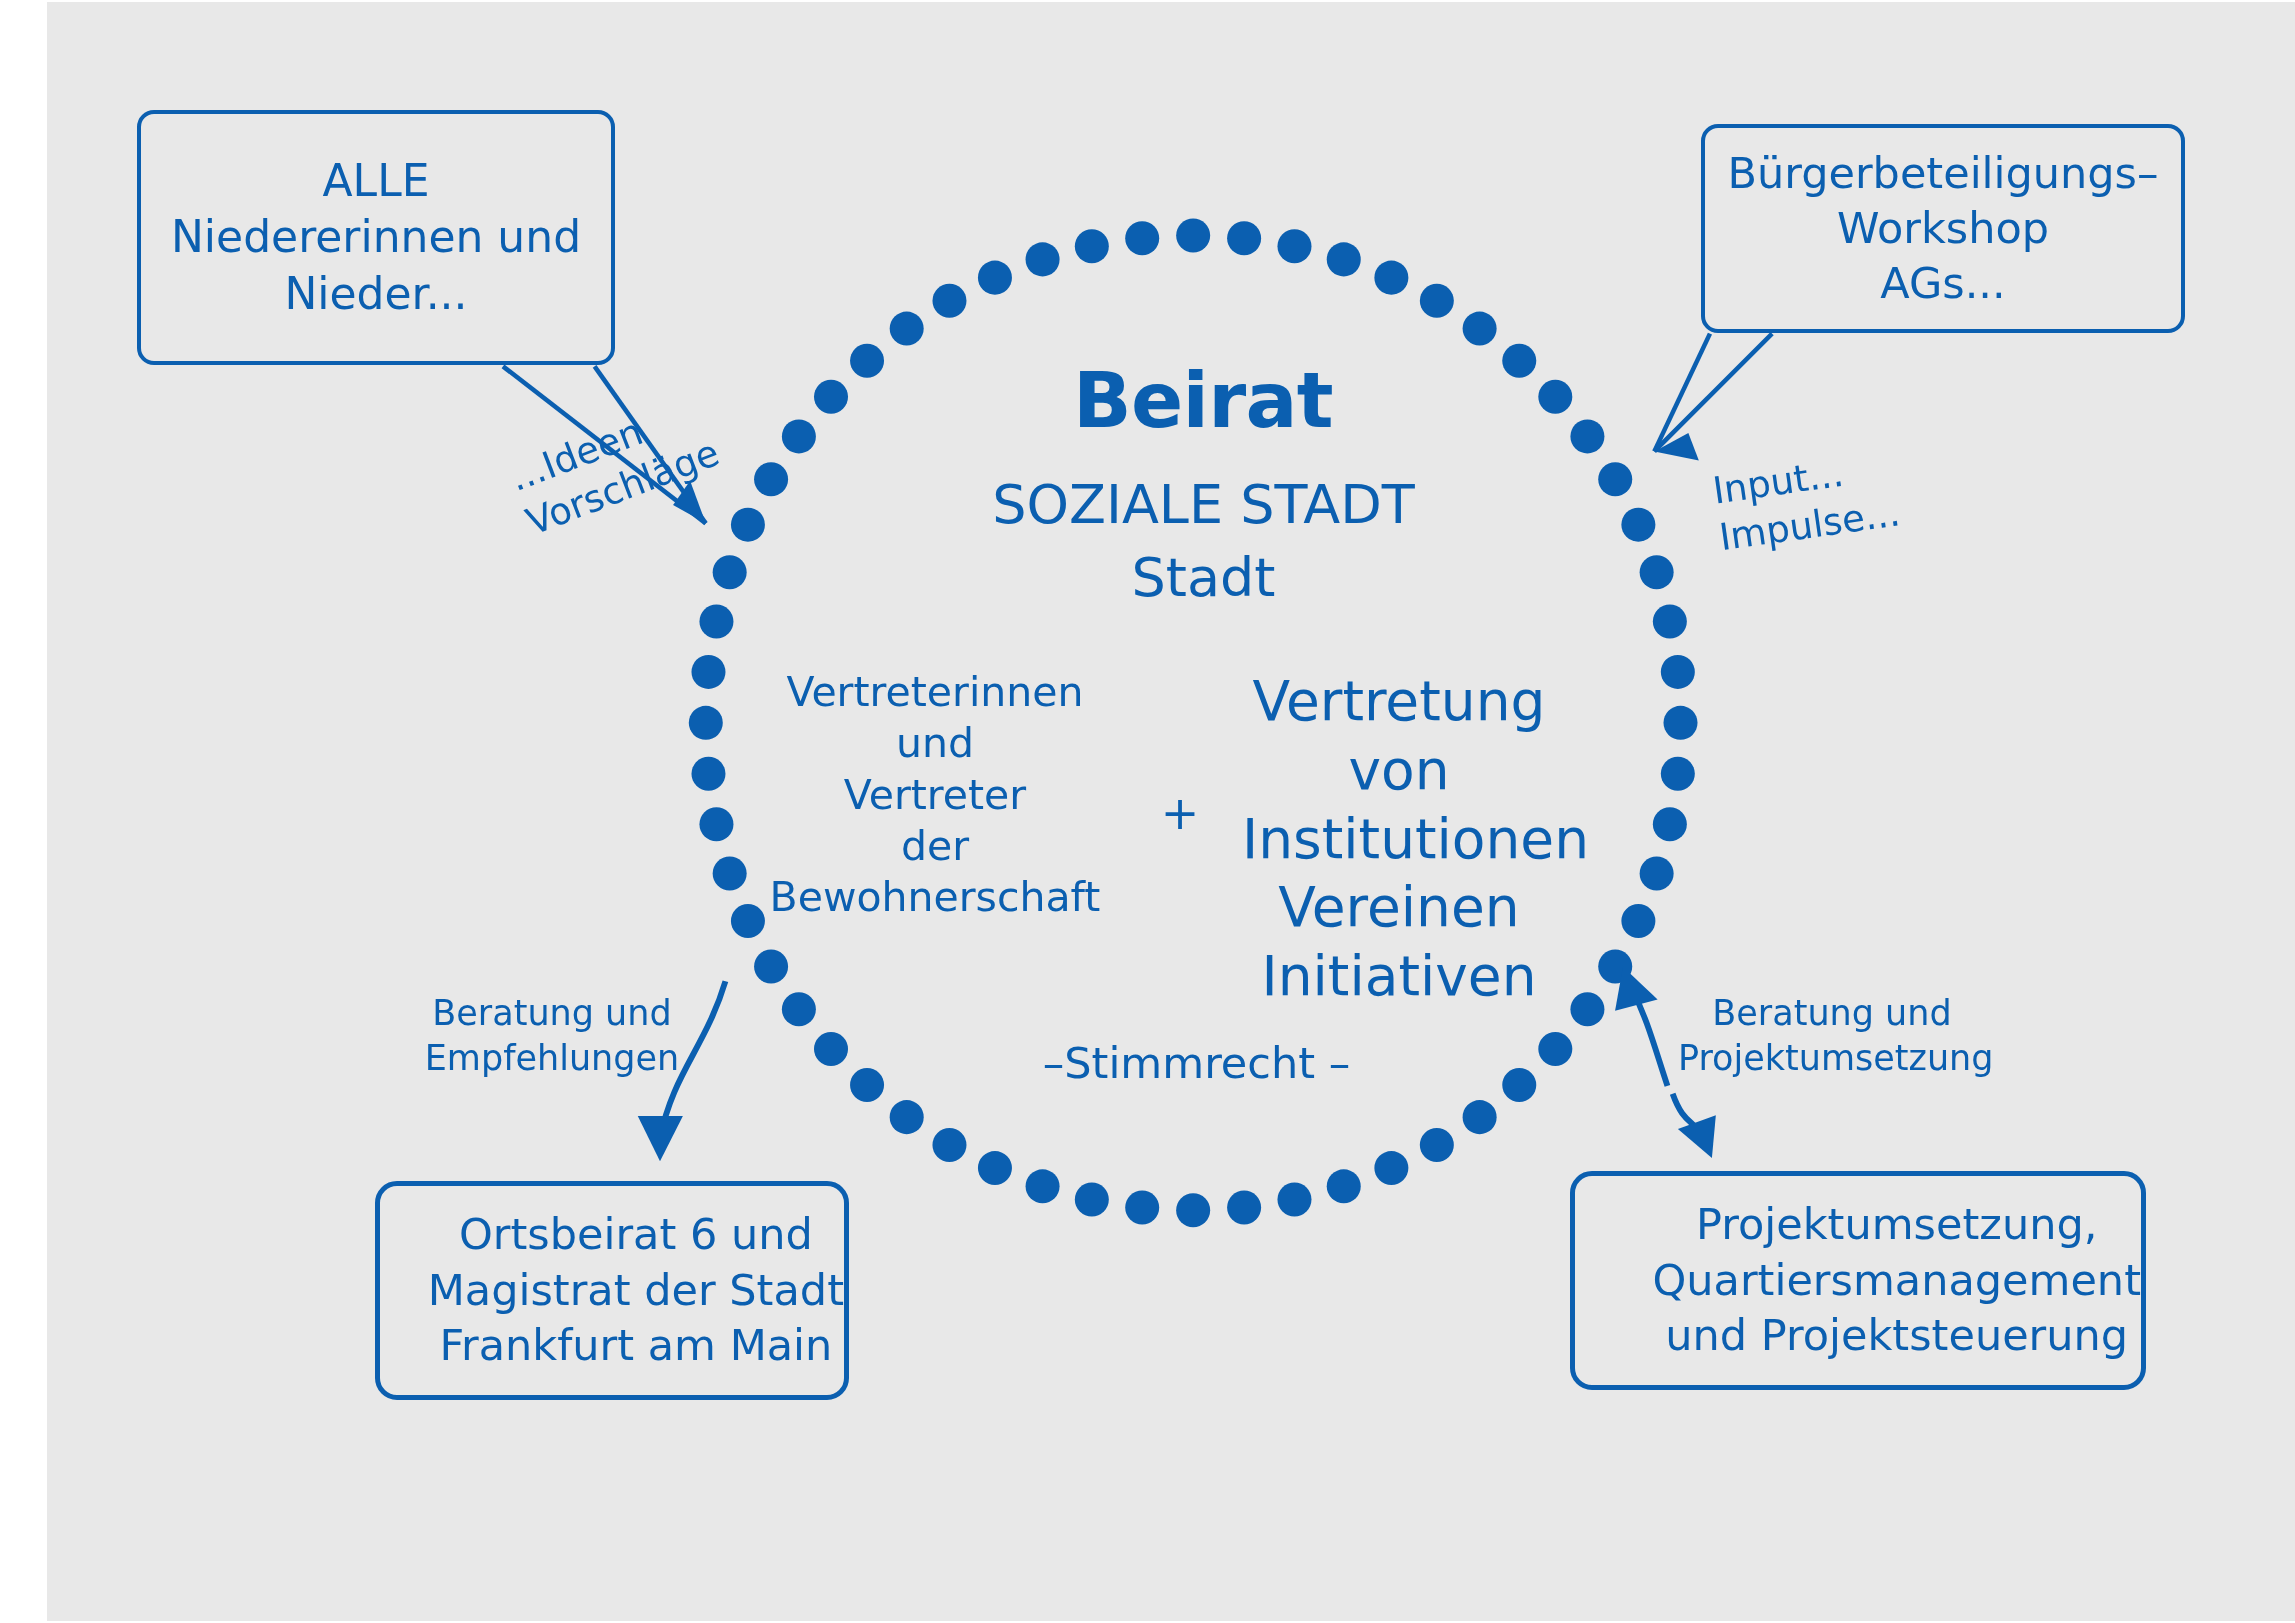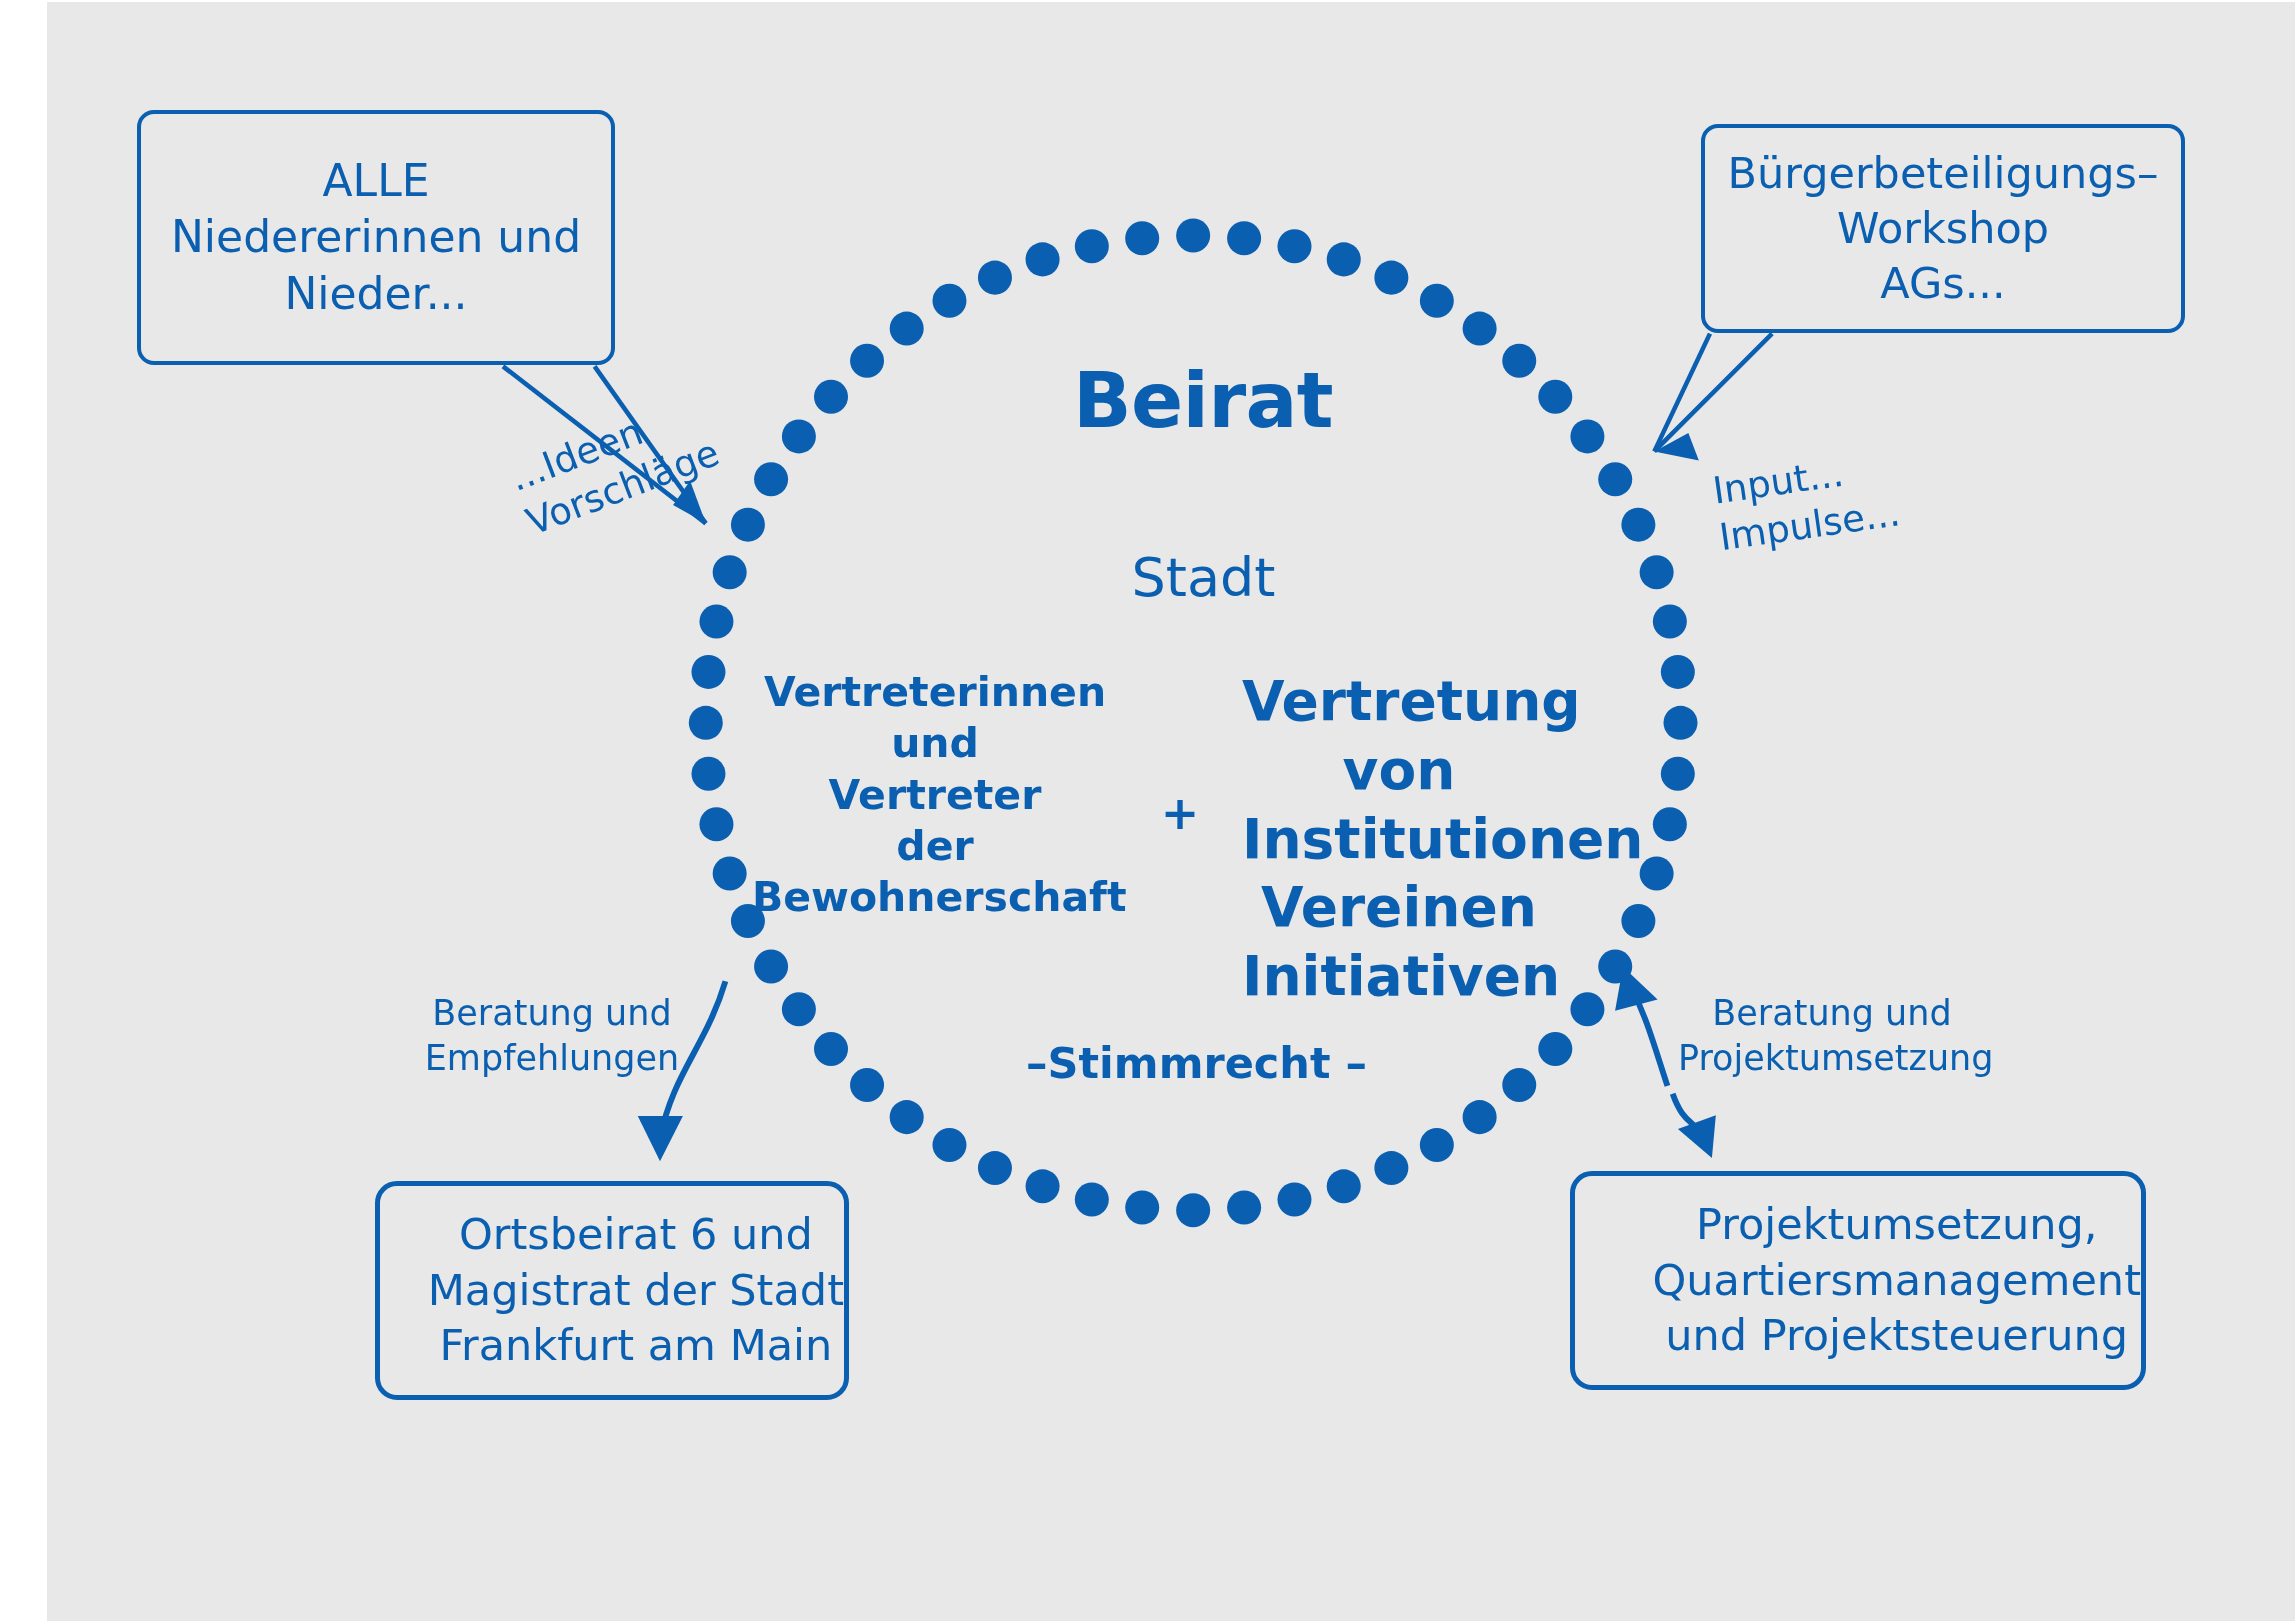--- a/index.html
+++ b/index.html
@@ -91,21 +91,20 @@
     font-size: 43px;
   }
 
   
   .center-text {
     position: absolute;
     color: #0b5fb0;
     text-align: center;
     white-space: pre-line;
     line-height: 1.25;
-    font-weight: bold;
   }
   #title-beirat {
     left: 831px;
     top: 353px;
     width: 654px;
     font-size: 77px;
     font-weight: 700;
     letter-spacing: -0.7px;
   }
   #title-soziale {
@@ -296,20 +295,21 @@
 Nieder...</span>
   </div>
 
   <div class="bubble" id="bubble-participation">
     <span>Bürgerbeteiligungs–
 Workshop
 AGs...</span>
   </div>
 
   <div class="center-text" id="title-beirat">Beirat</div>
+  <div class="center-text" id="title-soziale">SOZIALE STADT</div>
   <div class="center-text" id="title-nied">Stadt</div>
 
   <div class="center-text" id="col-left">Vertreterinnen
 und
 Vertreter
 der
 Bewohnerschaft</div>
   <div class="center-text" id="plus-sign">+</div>
   <div class="center-text" id="col-right">Vertretung
 von

